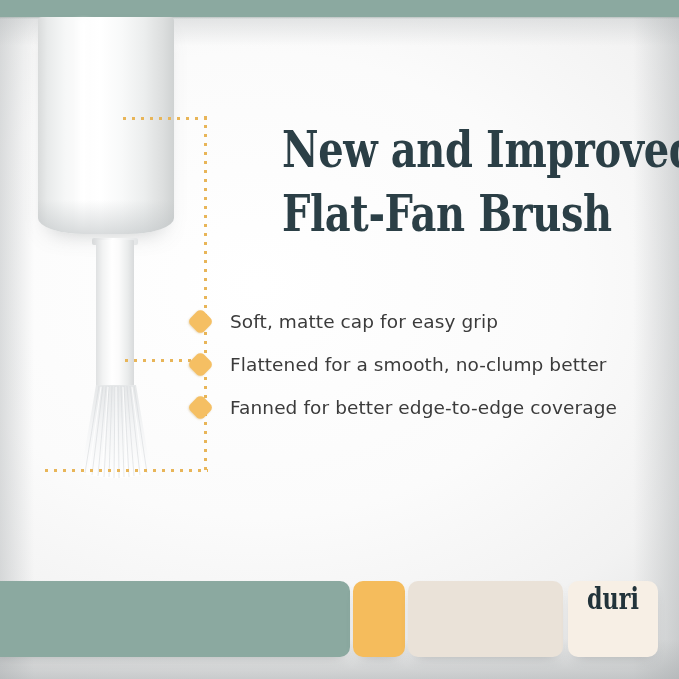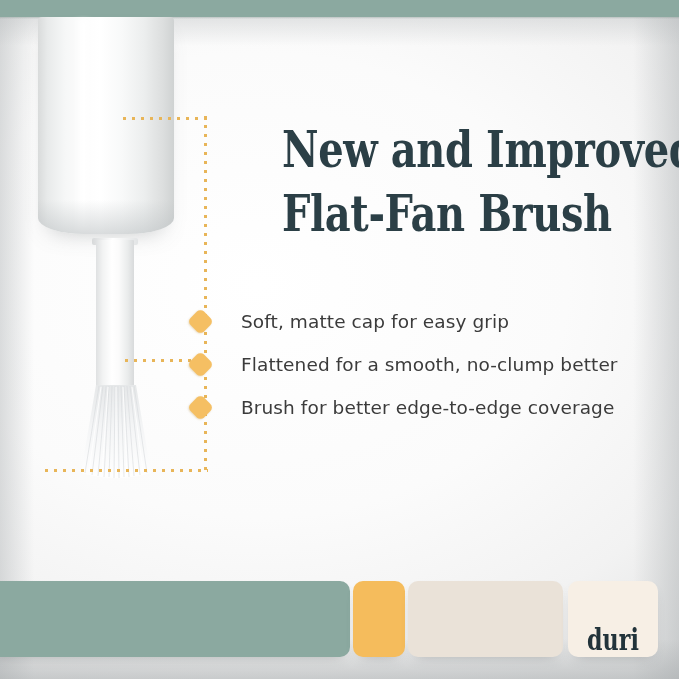--- a/index.html
+++ b/index.html
@@ -101,21 +101,20 @@
     white-space:nowrap;
   }
   .headline span{display:block;}
   
   .bullets{
     position:absolute;left:190px;top:300px;width:470px;
   }
   .bullet{
     display:flex;align-items:center;
     height:43px;
-    gap:11px;
   }
   .diamond{
     flex:0 0 auto;
     width:19px;height:19px;
     background:#f5bf63;
     border-radius:5px;
     transform:rotate(45deg);
     margin-left:1px;
     box-shadow:0 1px 2px rgba(190,150,70,.35);
   }
@@ -133,21 +132,21 @@
     position:absolute;left:0;top:581px;width:679px;height:76px;
   }
   .blk{
     position:absolute;top:0;height:76px;
     border-radius:10px;
     box-shadow:0 6px 14px -8px rgba(90,95,98,.45);
   }
   .blk-sage{left:-14px;width:364px;background:#8ba9a0;}
   .blk-amber{left:353px;width:52px;background:#f5bc5c;}
   .blk-beige{left:408px;width:155px;background:#eae2d8;}
-  .blk-logo{left:568px;width:90px;background:#f7efe5;display:flex;align-items:flex-end;justify-content:center;}
+  .blk-logo{left:568px;width:90px;background:#f7efe5;display:flex;align-items:flex-start;justify-content:center;}
   .logo-text{
     color:#22333a;
     font-family:"DejaVu Serif", serif;
     font-weight:700;
     font-size:30px;
     transform:scaleX(.74);
     letter-spacing:0px;
   }
 </style>
 </head>
@@ -214,21 +213,21 @@
     <div class="bullet">
       <div class="diamond"></div>
       <div class="bullet-text">Soft, matte cap for easy grip</div>
     </div>
     <div class="bullet">
       <div class="diamond"></div>
       <div class="bullet-text">Flattened for a smooth, no-clump better</div>
     </div>
     <div class="bullet">
       <div class="diamond"></div>
-      <div class="bullet-text">Brush for better edge-to-edge coverage</div>
+      <div class="bullet-text">Fanned for better edge-to-edge coverage</div>
     </div>
   </div>
 
   <div class="footer">
     <div class="blk blk-sage"></div>
     <div class="blk blk-amber"></div>
     <div class="blk blk-beige"></div>
     <div class="blk blk-logo">
       <span class="logo-text">duri</span>
     </div>

